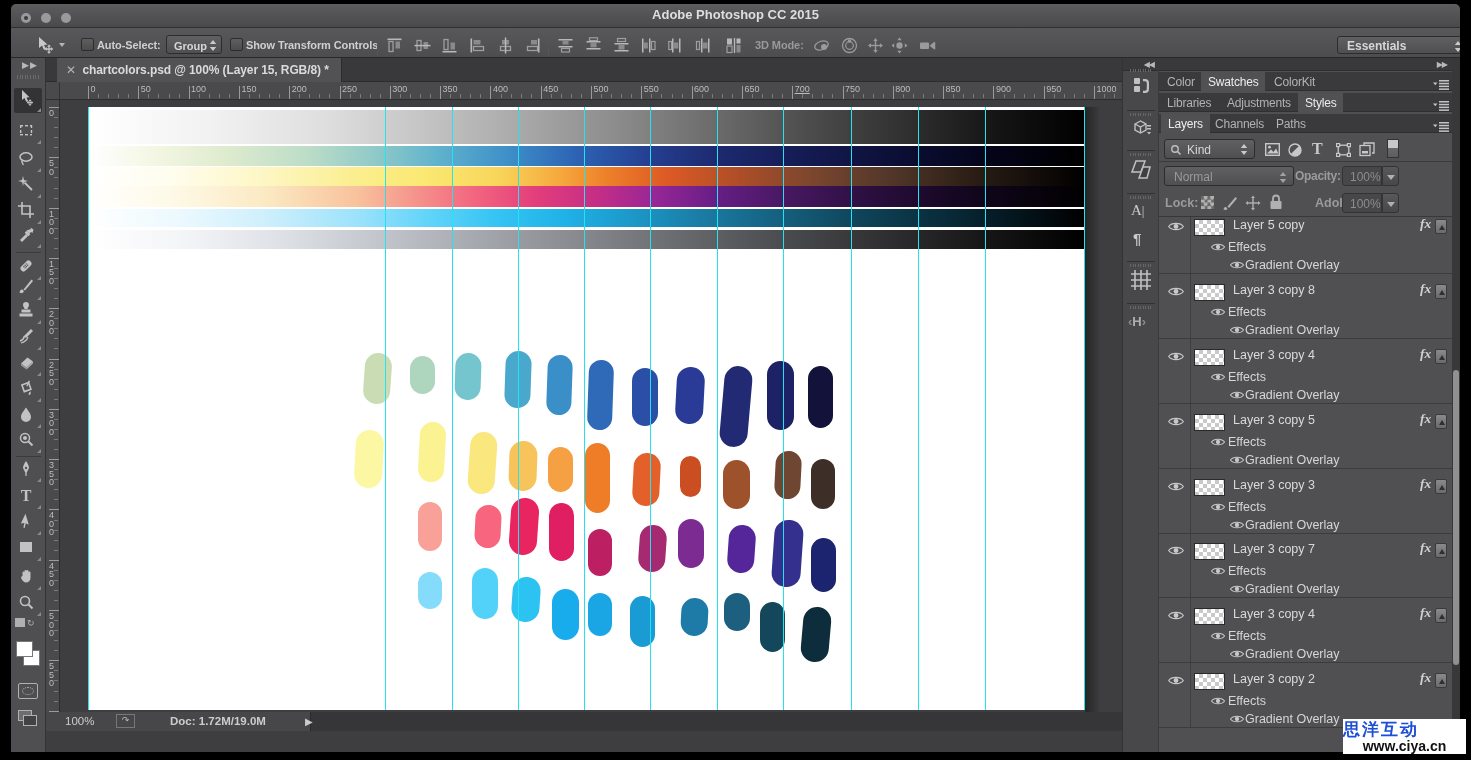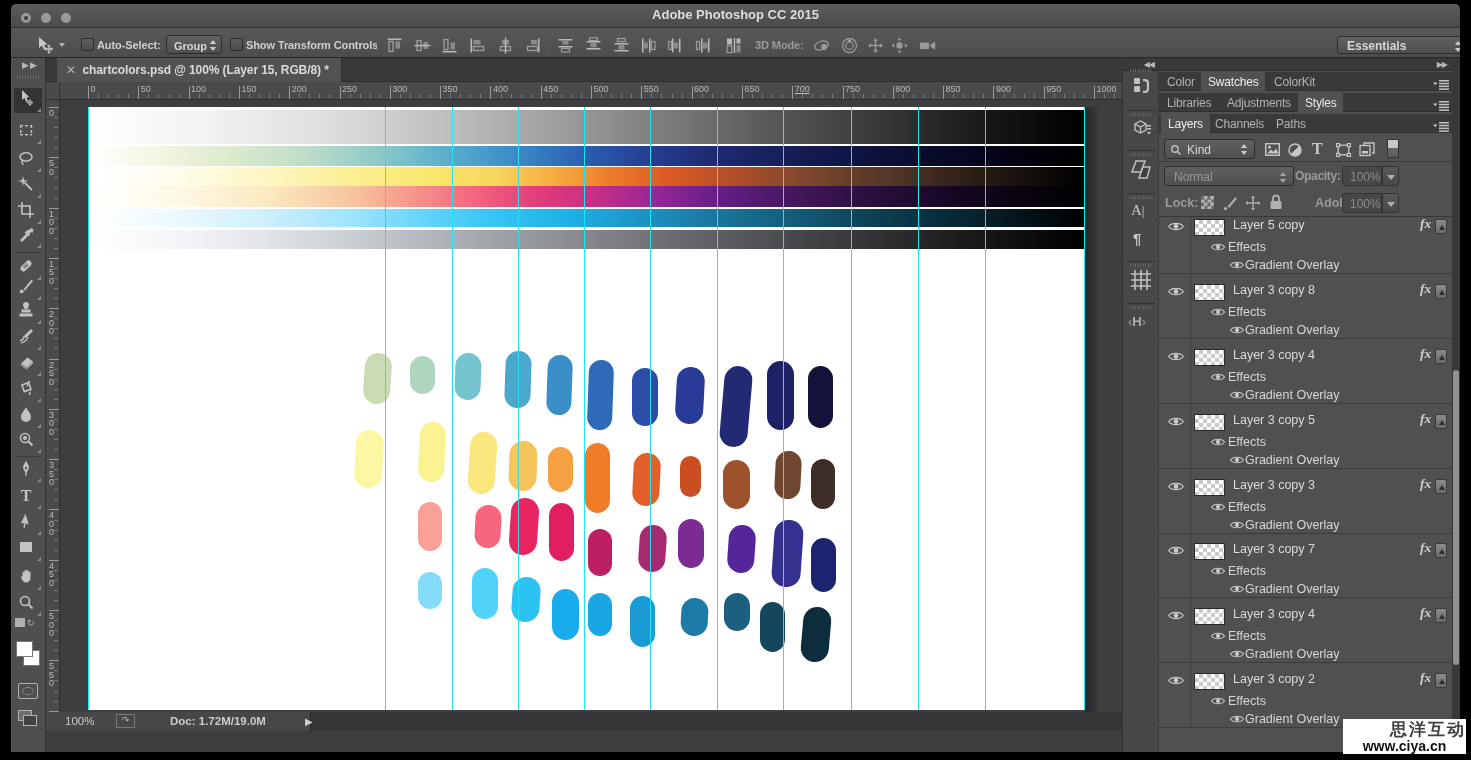--- a/index.html
+++ b/index.html
@@ -45,21 +45,21 @@
 #panels{position:absolute;left:1147px;top:54px;width:294px;height:694px;background:#505052;border-left:1px solid #3a3a3c;}
 #pscroll{position:absolute;left:1441px;top:54px;width:8px;height:694px;background:#38383a;}
 .phead{position:absolute;left:0;width:294px;height:21px;background:#3a3a3c;}
 .ptab{position:absolute;top:0;height:19px;padding:3px 7px 0 7px;font-size:12px;font-weight:normal;color:#b2b2b2;letter-spacing:-0.2px;}
 .ptab.act{background:#515153;color:#ececec;}
 .checker{position:absolute;background:#fff;background-image:conic-gradient(#c9c9c9 0 25%,#fff 0 50%,#c9c9c9 0 75%,#fff 0);background-size:8px 8px;border:1px solid #909090;}
 .upbtn{position:absolute;width:13px;height:16px;background:linear-gradient(#8a8a8c,#6a6a6c);border:1px solid #3a3a3a;border-radius:2px;}
 .grip{position:absolute;left:7px;width:22px;height:3px;background:repeating-linear-gradient(to right,#666 0 1px,transparent 1px 2.5px);}
 .upbtn:after{content:"";position:absolute;left:2.5px;top:5px;border-left:3.5px solid transparent;border-right:3.5px solid transparent;border-bottom:5px solid #2e2e2e;}
 #wm{position:absolute;left:1343px;top:719px;width:123px;height:35px;background:#fff;z-index:50;}
-#wm .l1{margin-top:2px;text-align:right;font-size:17px;font-weight:bold;color:#404040;letter-spacing:2px;line-height:18px;}
+#wm .l1{margin-top:2px;text-align:left;font-size:17px;font-weight:bold;color:#1d4ed8;letter-spacing:2px;line-height:18px;}
 #wm .l2{text-align:center;font-size:14px;font-weight:bold;color:#111;line-height:14px;letter-spacing:0px;}
 </style>
 </head>
 <body>
 <div id="stage">
 <div id="win">
   <div id="titlebar">
     <div class="tl" style="left:10px;">
           <div style="position:absolute;left:2.8px;top:2.8px;width:4.4px;height:4.4px;border-radius:50%;background:#3a3a3a;"></div>
         </div>

